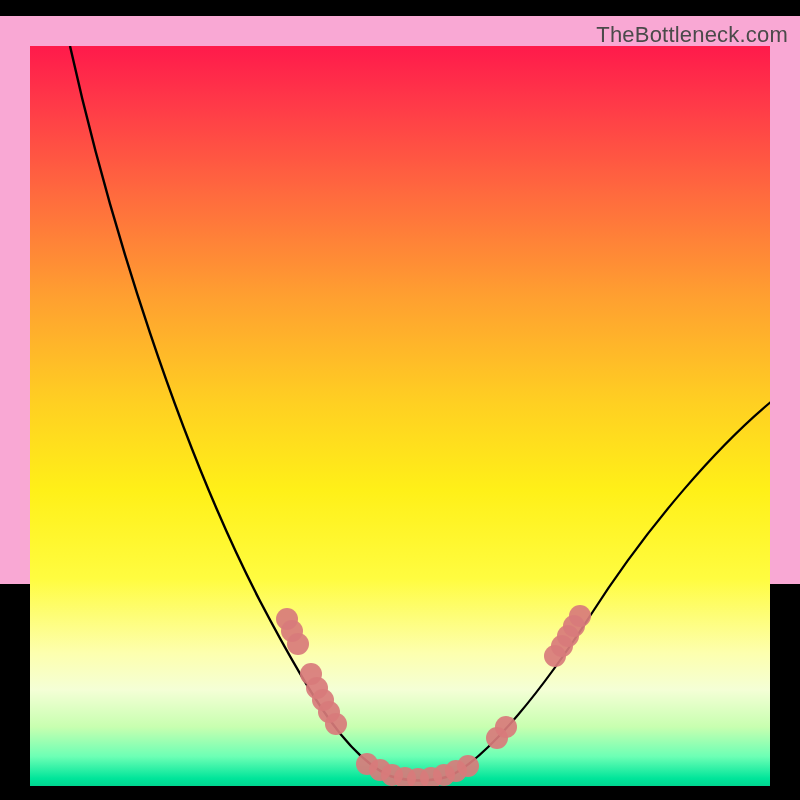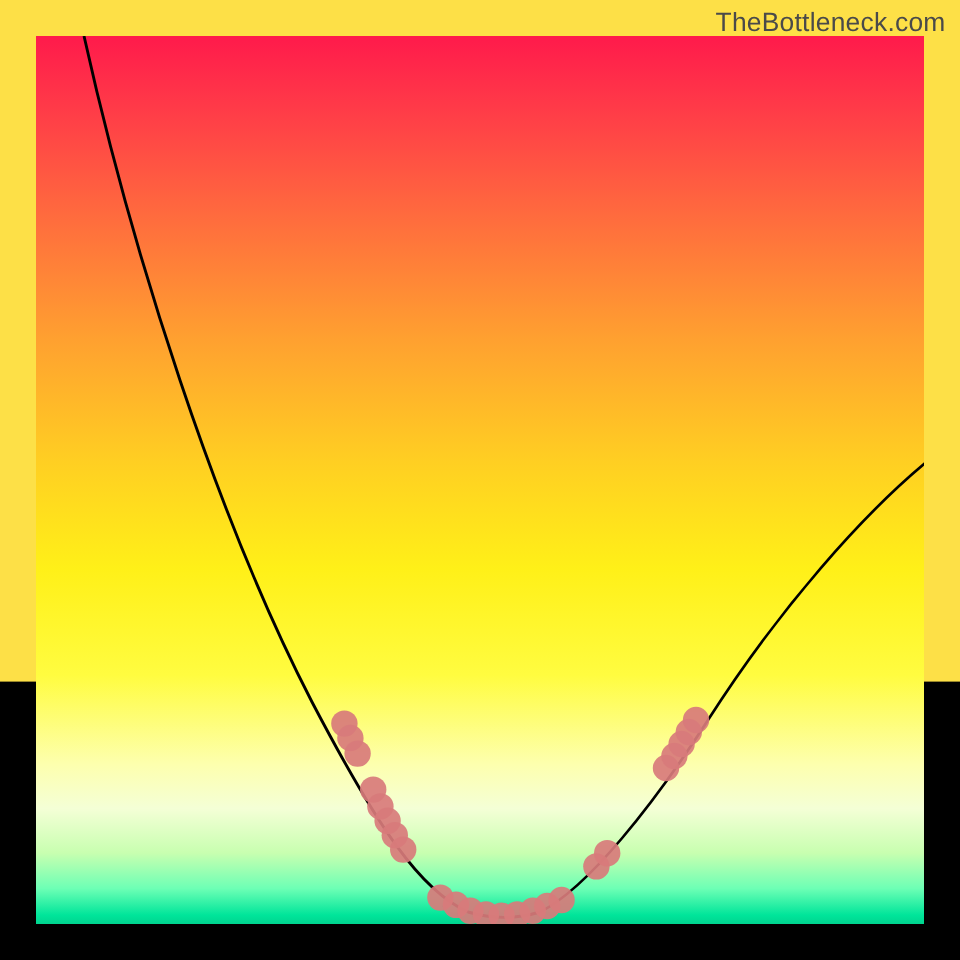--- a/index.html
+++ b/index.html
@@ -7,24 +7,24 @@
     padding: 0;
     width: 800px;
     height: 800px;
     background: #000;
     overflow: hidden;
     font-family: Arial, Helvetica, sans-serif;
   }
   .frame {
     position: absolute;
     left: 0;
-    top: 0;
+    top: 16px;
     width: 800px;
     height: 568px;
-    background: #fde047;
+    background: #f9a8d4;
   }
   .plot-area {
     position: absolute;
     left: 30px;
     top: 30px;
     width: 740px;
     height: 740px;
     overflow: hidden;
   }
   .gradient {

